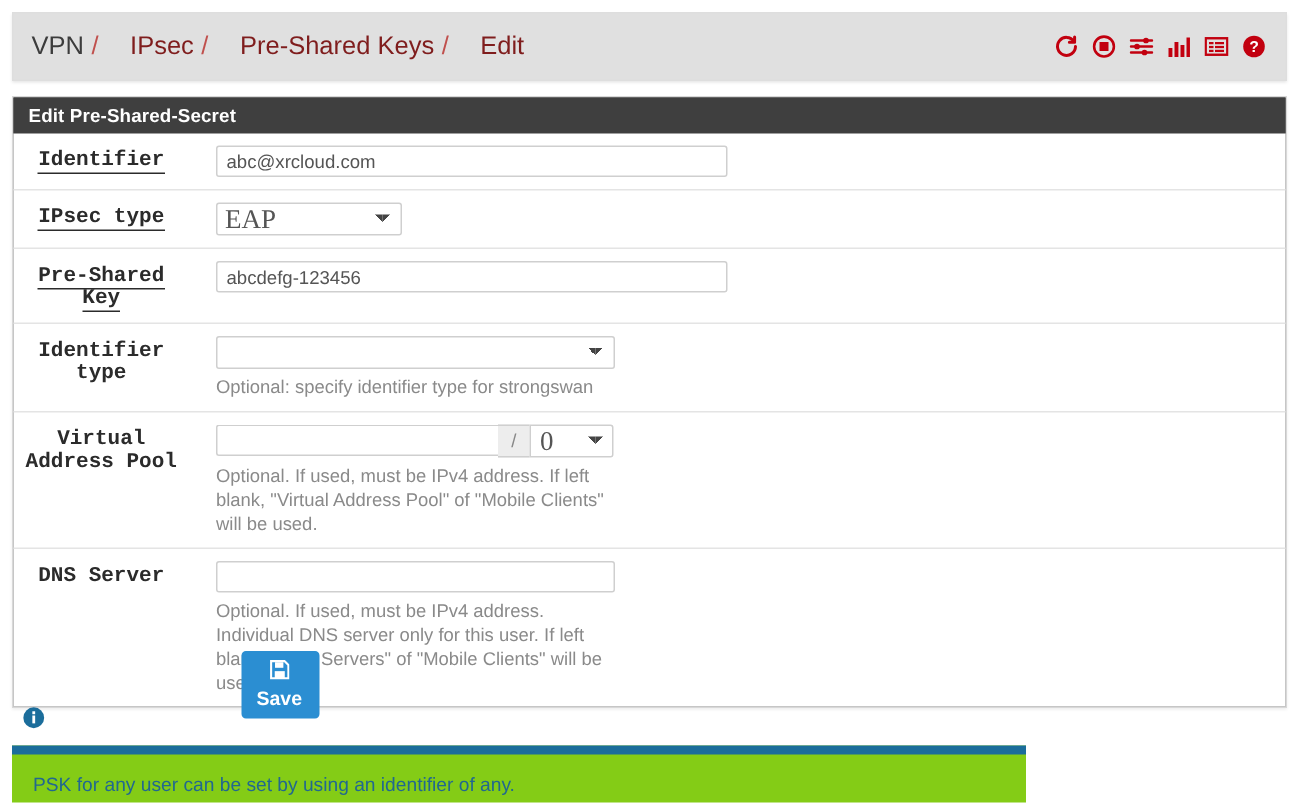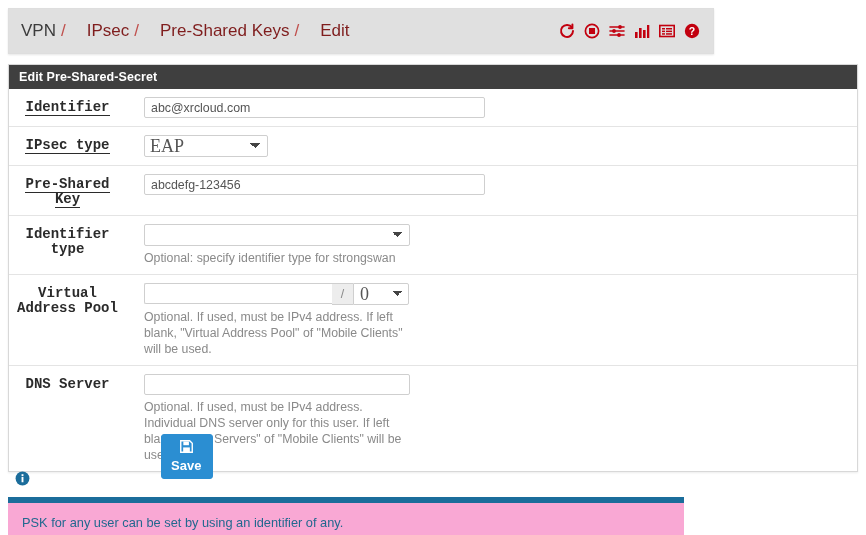--- a/index.html
+++ b/index.html
@@ -10,21 +10,21 @@
     font-family: "Liberation Sans", sans-serif;
     font-size: 13px;
     color: #333333;
     overflow: hidden;
   }
 
   
   #breadcrumb-bar {
     position: absolute;
     left: 8px; top: 8px;
-    width: 706px; height: 46px;
+    width: 850px; height: 46px;
     background: #e0e0e0;
     border: 1px solid #dedede;
     box-shadow: 0 1px 2px rgba(0,0,0,0.10);
     display: flex;
     align-items: center;
     padding: 0 12px;
   }
   #breadcrumb {
     display: flex; align-items: baseline;
     font-size: 17px;
@@ -214,21 +214,21 @@
     width: 15px; height: 15px;
     display: block;
     cursor: pointer;
   }
 
   
   #alert-box {
     position: absolute;
     left: 8px; top: 497px;
     width: 676px;
-    background: #f9a8d4;
+    background: #84cc16;
     border-top: 6px solid #1b6d9b;
     color: #22688f;
     font-size: 12.8px;
     padding: 12px 14px;
     height: 38px;
   }
 </style>
 </head>
 <body>
 

